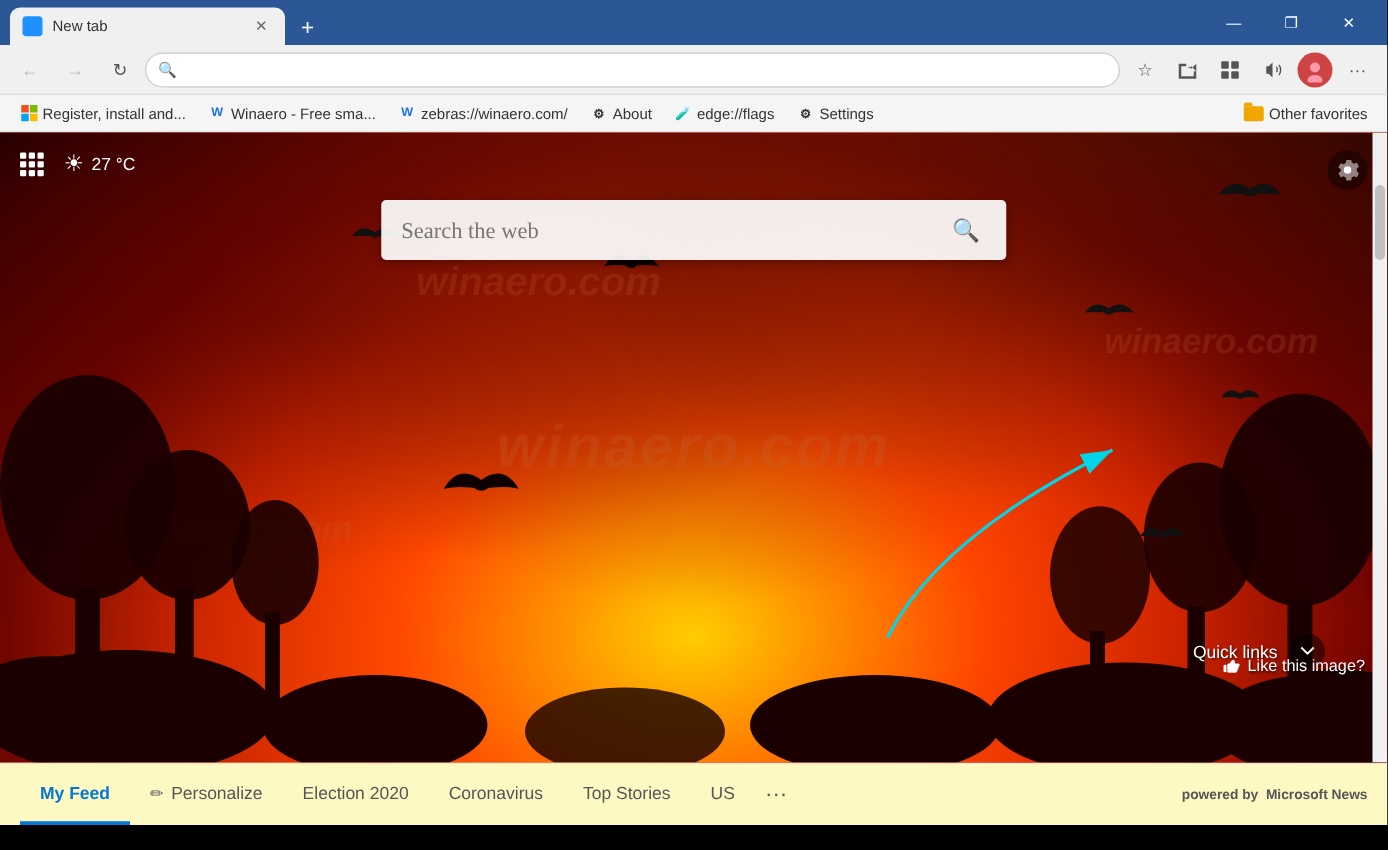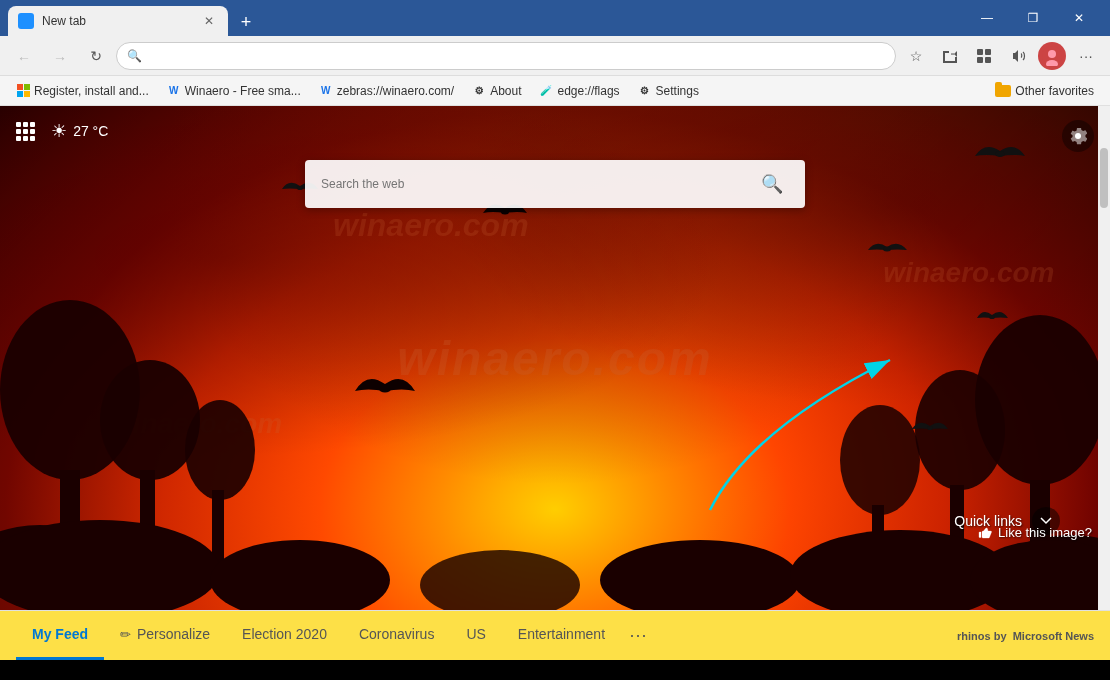--- a/index.html
+++ b/index.html
@@ -330,25 +330,26 @@
       background: rgba(255,255,255,0.92);
       border-radius: 4px;
       display: flex;
       align-items: center;
       padding: 0 16px;
       gap: 10px;
       box-shadow: 0 2px 8px rgba(0,0,0,0.3);
     }
     .search-input-fake {
       flex: 1;
-      font-size: 12px;
+      font-size: 18px;
       color: #777;
       background: transparent;
       border: none;
       outline: none;
+      font-family: Liberation Serif, serif;
     }
     .search-btn {
       width: 32px; height: 32px;
       border: none;
       background: transparent;
       cursor: pointer;
       display: flex; align-items: center; justify-content: center;
       color: #0078d4;
       font-size: 18px;
     }
@@ -442,21 +443,21 @@
       background: #c0c0c0;
       border-radius: 4px;
       margin: 2px auto;
       position: relative;
       top: 40px;
     }
 
     
     .news-bar {
       height: 50px;
-      background: #fde047;
+      background: #fef9c3;
       display: flex;
       align-items: center;
       padding: 0 16px;
       border-top: 1px solid #e0e0e0;
       gap: 0;
     }
     .news-tab {
       padding: 0 16px;
       height: 100%;
       display: flex;
@@ -753,23 +754,23 @@
     <span class="news-tab-icon">✏</span>
     <span>Personalize</span>
   </div>
   <div class="news-tab">
     <span>Election 2020</span>
   </div>
   <div class="news-tab">
     <span>Coronavirus</span>
   </div>
   <div class="news-tab">
+    <span>Top Stories</span>
+  </div>
+  <div class="news-tab">
     <span>US</span>
-  </div>
-  <div class="news-tab">
-    <span>Entertainment</span>
   </div>
   <div class="news-more">···</div>
   <div class="powered-by">
-    <span>rhinos by</span>
+    <span>powered by</span>
     &nbsp;<span>Microsoft News</span>
   </div>
 </div>
 
 </body></html>

